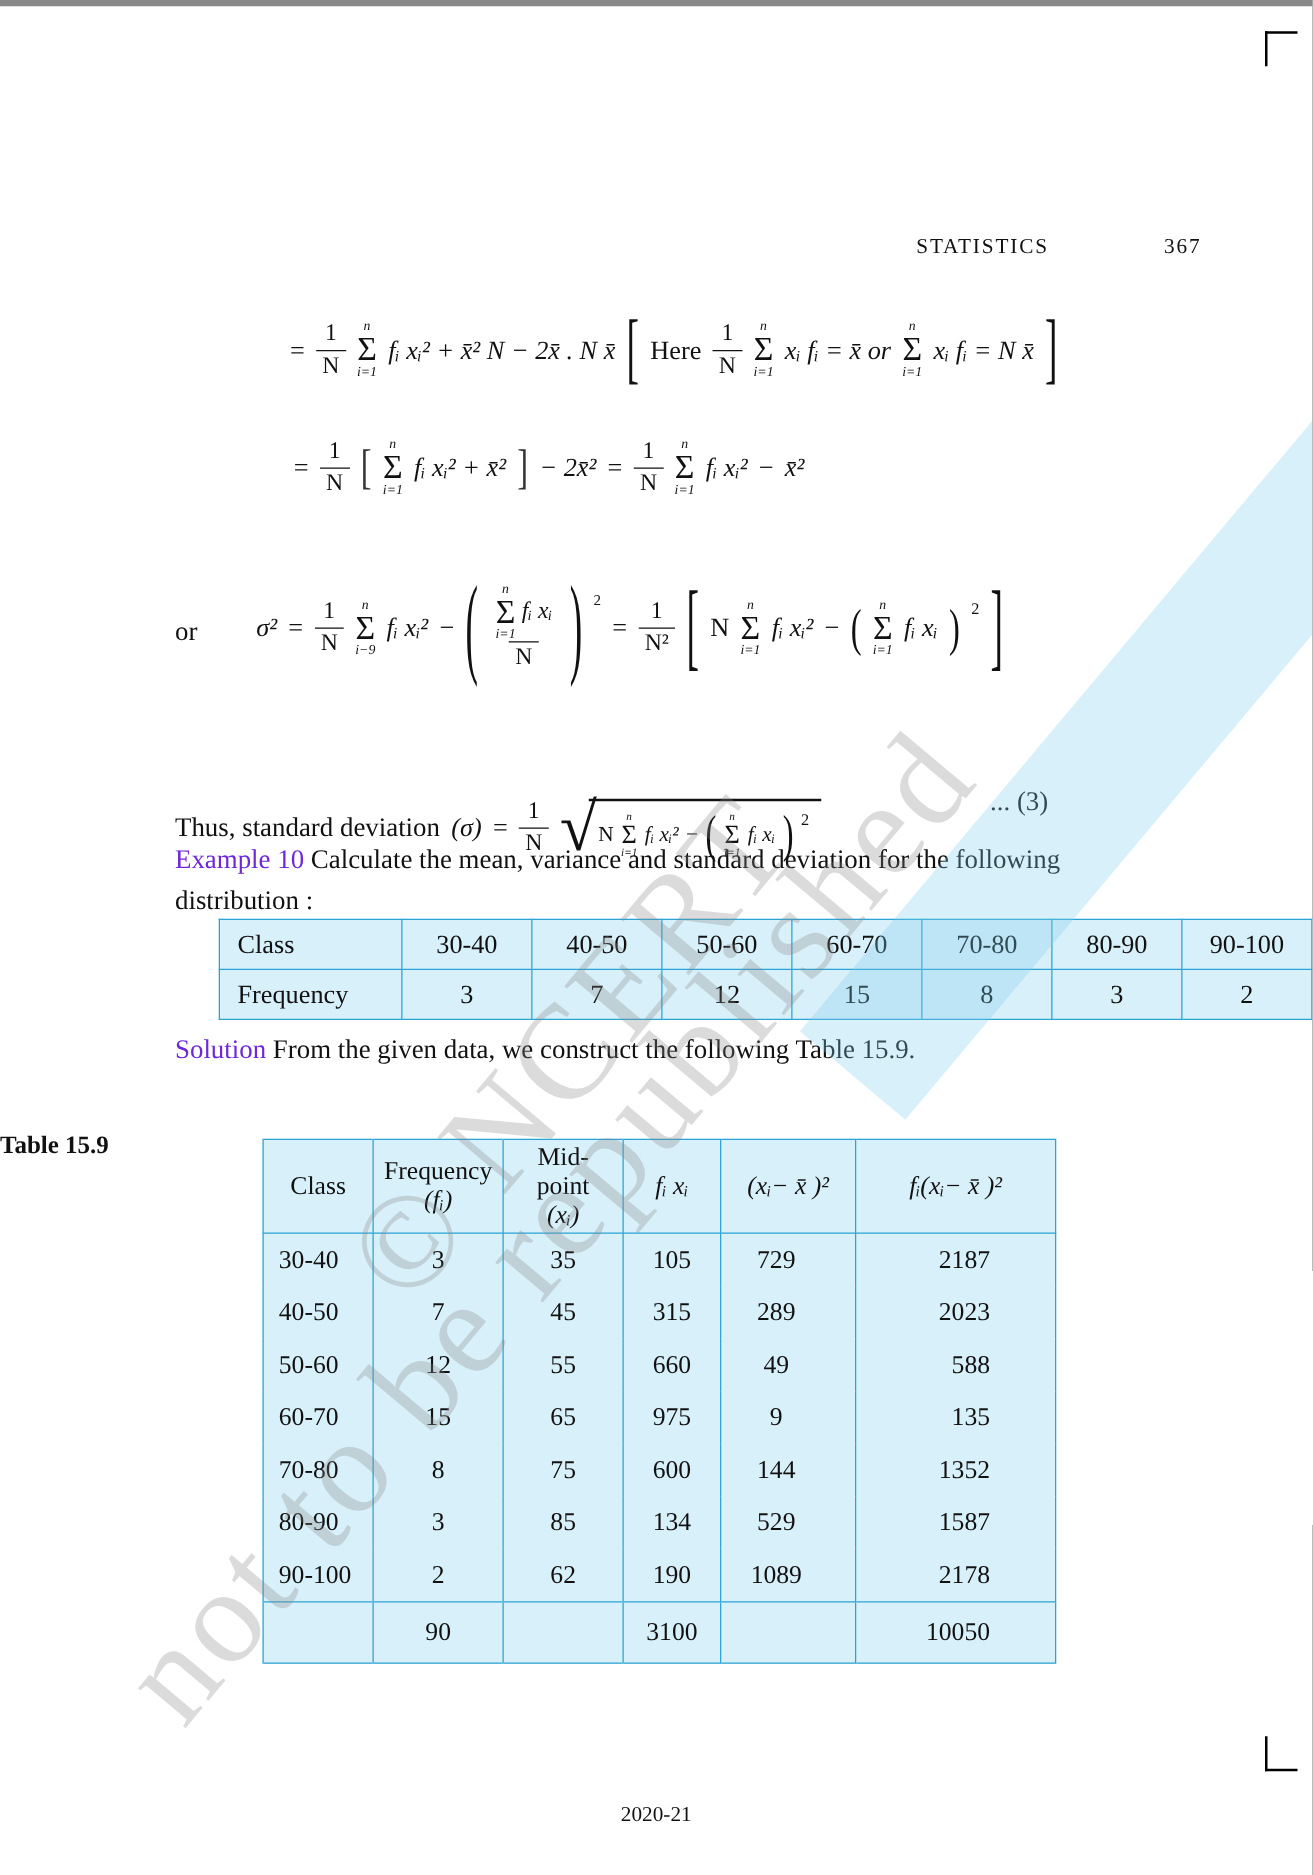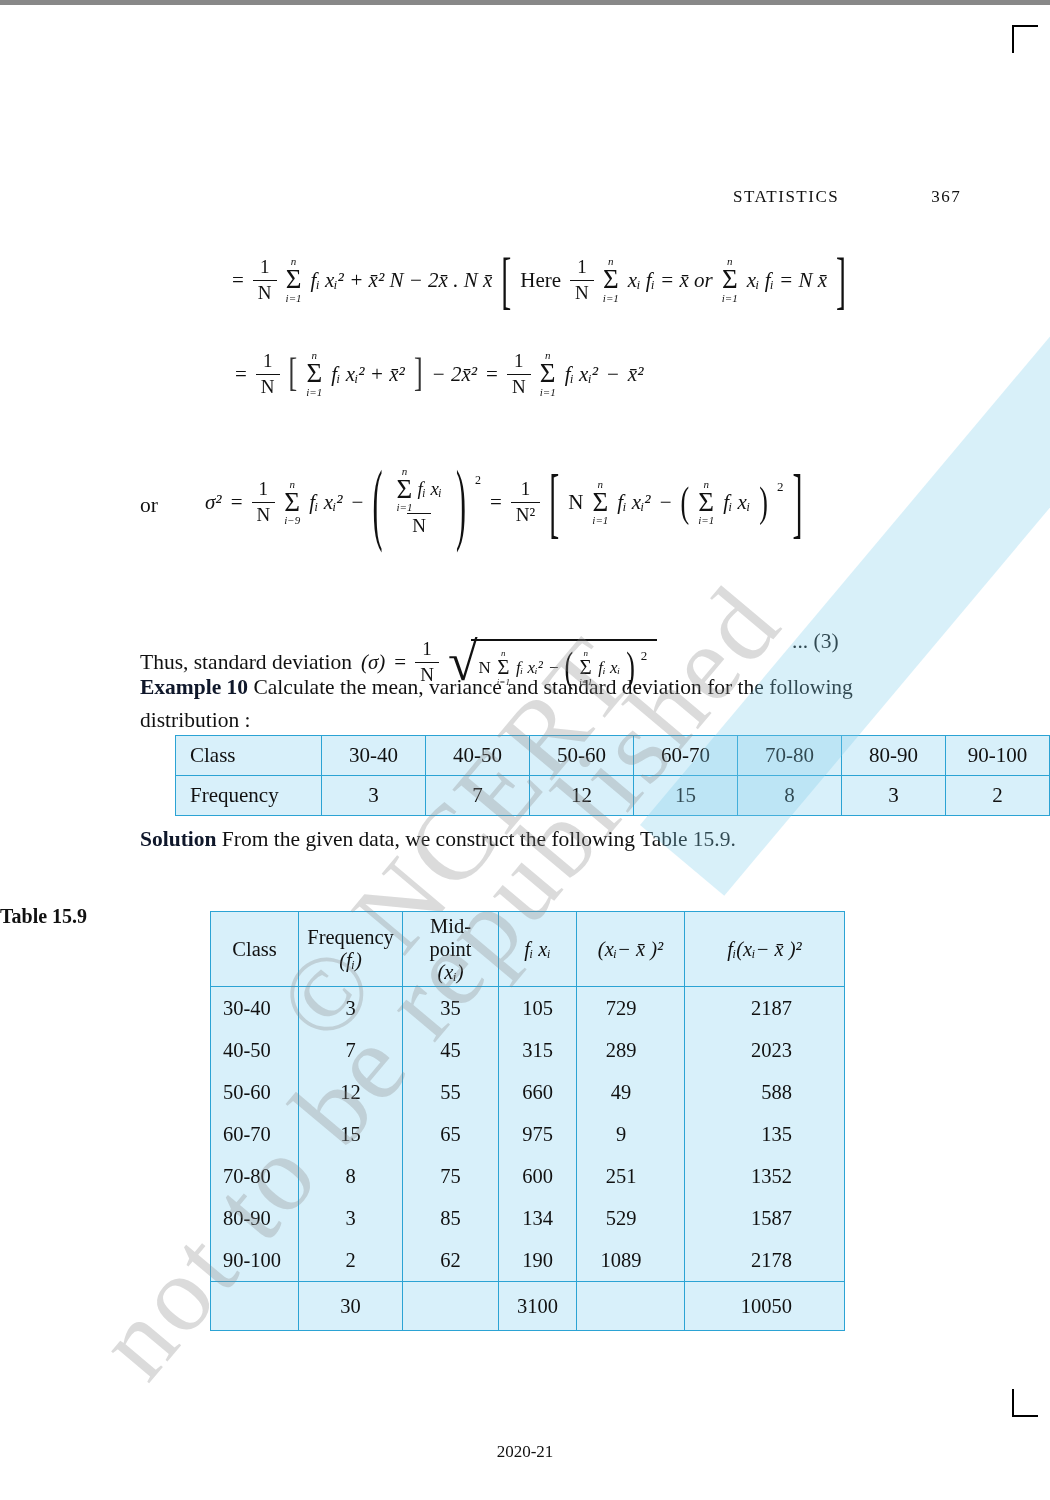--- a/index.html
+++ b/index.html
@@ -29,21 +29,21 @@
   .gb-tall{display:inline-block;transform:scaleY(2.6);font-size:30px;font-weight:300;}
   .sup2{font-size:13px;position:relative;top:-16px;}
   .sup2b{font-size:12px;position:relative;top:-22px;}
   .sqrt{display:inline-flex;align-items:flex-start;}
   .sqrt .sign{font-size:54px;line-height:1;margin-right:-7px;font-weight:200;}
   .sqrt .body{border-top:2px solid #111;display:inline-flex;align-items:center;gap:6px;
               padding:8px 10px 2px 8px;margin-top:4px;}
 
   
   .para{position:absolute;font-size:21.5px;line-height:1.55;margin:0;}
-  .blue{color:#0f172a;font-weight:bold;}
+  .blue{color:#6d28d9;font-weight:normal;}
   .tcap{position:absolute;left:0;top:900px;width:1050px;text-align:left;font-weight:bold;font-size:20px;}
   .ftr{position:absolute;left:0;top:1437px;width:1050px;text-align:center;font-size:17px;}
 
   
   .dtable{position:absolute;left:175px;top:730px;border-collapse:collapse;background:#d8f0fa;font-size:21px;}
   .dtable td{border:1.4px solid #2ba3d4;height:39px;text-align:center;min-width:87px;padding:0 8px;}
   .dtable td.first{text-align:left;padding-left:14px;width:130px;}
 
   
   .t159{position:absolute;left:210px;top:906px;border-collapse:collapse;background:#d8f0fa;
@@ -326,42 +326,42 @@
         <td>65</td>
         <td>975</td>
         <td class="dev">9</td>
         <td class="fdev">135</td>
       </tr>
       <tr>
         <td class="cl">70-80</td>
         <td>8</td>
         <td>75</td>
         <td>600</td>
-        <td class="dev">251</td>
+        <td class="dev">144</td>
         <td class="fdev">1352</td>
       </tr>
       <tr>
         <td class="cl">80-90</td>
         <td>3</td>
         <td>85</td>
         <td>134</td>
         <td class="dev">529</td>
         <td class="fdev">1587</td>
       </tr>
       <tr>
         <td class="cl">90-100</td>
         <td>2</td>
         <td>62</td>
         <td>190</td>
         <td class="dev">1089</td>
         <td class="fdev">2178</td>
       </tr>
       <tr class="totals">
         <td class="cl"></td>
-        <td>30</td>
+        <td>90</td>
         <td></td>
         <td>3100</td>
         <td class="dev"></td>
         <td class="fdev">10050</td>
       </tr>
     </tbody>
   </table>
 
   <div class="ftr">2020-21</div>
 

